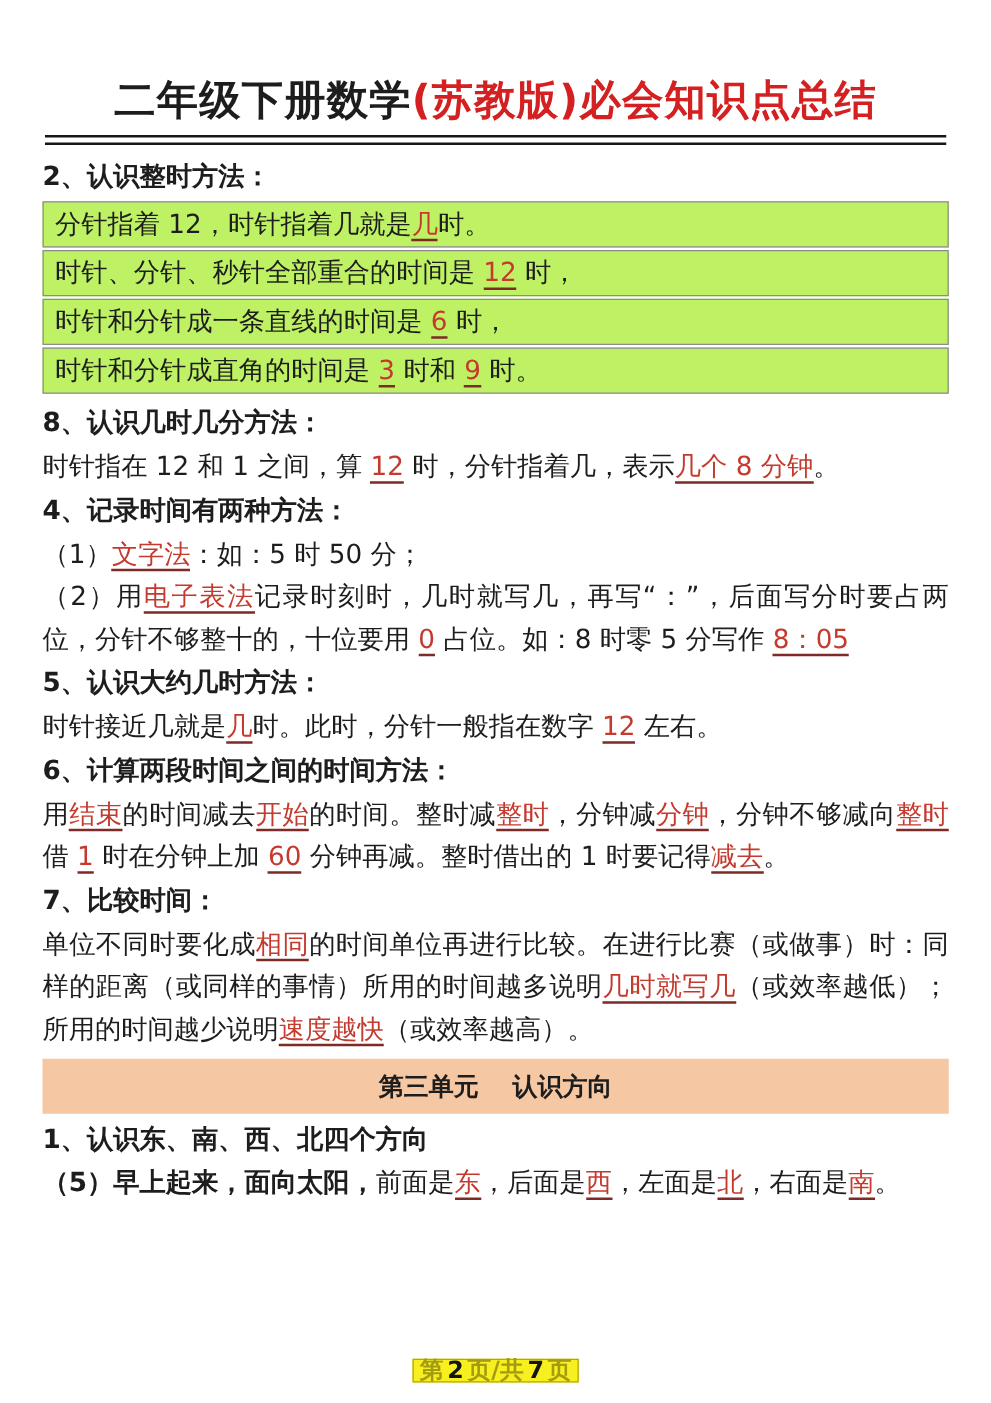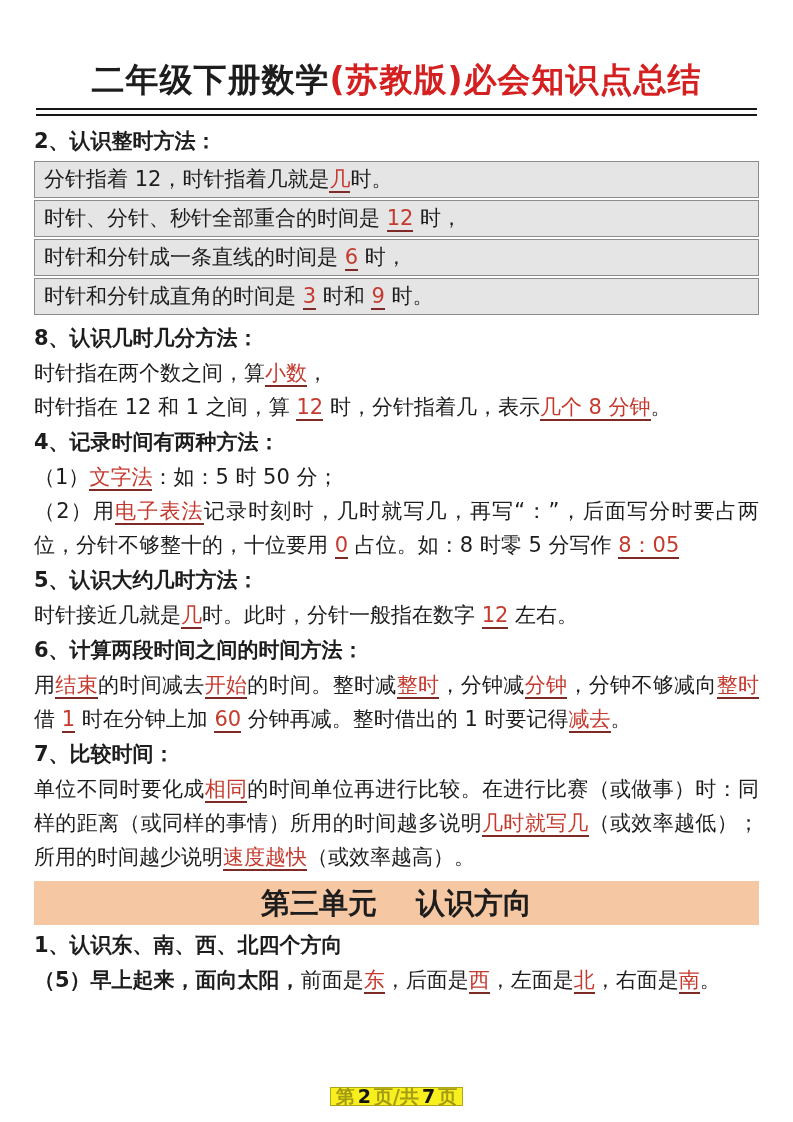--- a/index.html
+++ b/index.html
@@ -21,27 +21,27 @@
   .heading{font-weight:bold;margin:1px 0;}
   .para{margin:0;}
   span.b{font-weight:bold;}
   span.r{color:var(--accent-red,#c43a2e);}
   span.u{border-bottom:2px solid var(--underline,#7e2a26);padding-bottom:0;}
 
   
   .ktable{margin:3px 0 6px 0;}
   .krow{
     border:1px solid var(--table-border,#8c8c8c);
-    margin-bottom:2px;padding:1px 9px;line-height:33px;background:#e5e5e5;
+    margin-bottom:2px;padding:1px 9px;line-height:33px;background:#bef264;
   }
 
   
   .banner{
     background:var(--banner-bg,#f5c8a3);
-    text-align:center;font-weight:bold;font-size:29px;line-height:40px;
+    text-align:center;font-weight:bold;font-size:20px;line-height:40px;
     padding:2px 0;margin:7px 0 3px 0;
   }
 
   
   .footer{
     position:absolute;left:0;right:0;bottom:16px;
     display:flex;justify-content:center;
   }
   .footer-badge{
     background:var(--footer-bg,#f8ef1f);
@@ -65,21 +65,20 @@
 
   <div class="doc">
       <div class="heading"><span>2、认识整时方法：</span></div>
       <div class="ktable">
         <div class="krow"><span>分针指着 12，时针指着几就是</span><span class="r u">几</span><span>时。</span></div>
         <div class="krow"><span>时针、分针、秒针全部重合的时间是 </span><span class="r u">12</span><span> 时，</span></div>
         <div class="krow"><span>时针和分针成一条直线的时间是 </span><span class="r u">6</span><span> 时，</span></div>
         <div class="krow"><span>时针和分针成直角的时间是 </span><span class="r u">3</span><span> 时和 </span><span class="r u">9</span><span> 时。</span></div>
       </div>
       <div class="heading"><span>8、认识几时几分方法：</span></div>
-      <div class="para"><span>时针指在两个数之间，算</span><span class="r u">小数</span><span>，</span></div>
       <div class="para"><span>时针指在 12 和 1 之间，算 </span><span class="r u">12</span><span> 时，分针指着几，表示</span><span class="r u">几个 8 分钟</span><span>。</span></div>
       <div class="heading"><span>4、记录时间有两种方法：</span></div>
       <div class="para"><span>（1）</span><span class="r u">文字法</span><span>：如：5 时 50 分；</span></div>
       <div class="para"><span>（2）用</span><span class="r u">电子表法</span><span>记录时刻时，几时就写几，再写“：”，后面写分时要占两位，分针不够整十的，十位要用 </span><span class="r u">0</span><span> 占位。如：8 时零 5 分写作 </span><span class="r u">8：05</span></div>
       <div class="heading"><span>5、认识大约几时方法：</span></div>
       <div class="para"><span>时针接近几就是</span><span class="r u">几</span><span>时。此时，分针一般指在数字 </span><span class="r u">12</span><span> 左右。</span></div>
       <div class="heading"><span>6、计算两段时间之间的时间方法：</span></div>
       <div class="para"><span>用</span><span class="r u">结束</span><span>的时间减去</span><span class="r u">开始</span><span>的时间。整时减</span><span class="r u">整时</span><span>，分钟减</span><span class="r u">分钟</span><span>，分钟不够减向</span><span class="r u">整时</span><span>借 </span><span class="r u">1</span><span> 时在分钟上加 </span><span class="r u">60</span><span> 分钟再减。整时借出的 1 时要记得</span><span class="r u">减去</span><span>。</span></div>
       <div class="heading"><span>7、比较时间：</span></div>
       <div class="para"><span>单位不同时要化成</span><span class="r u">相同</span><span>的时间单位再进行比较。在进行比赛（或做事）时：同样的距离（或同样的事情）所用的时间越多说明</span><span class="r u">几时就写几</span><span>（或效率越低）；所用的时间越少说明</span><span class="r u">速度越快</span><span>（或效率越高）。</span></div>

